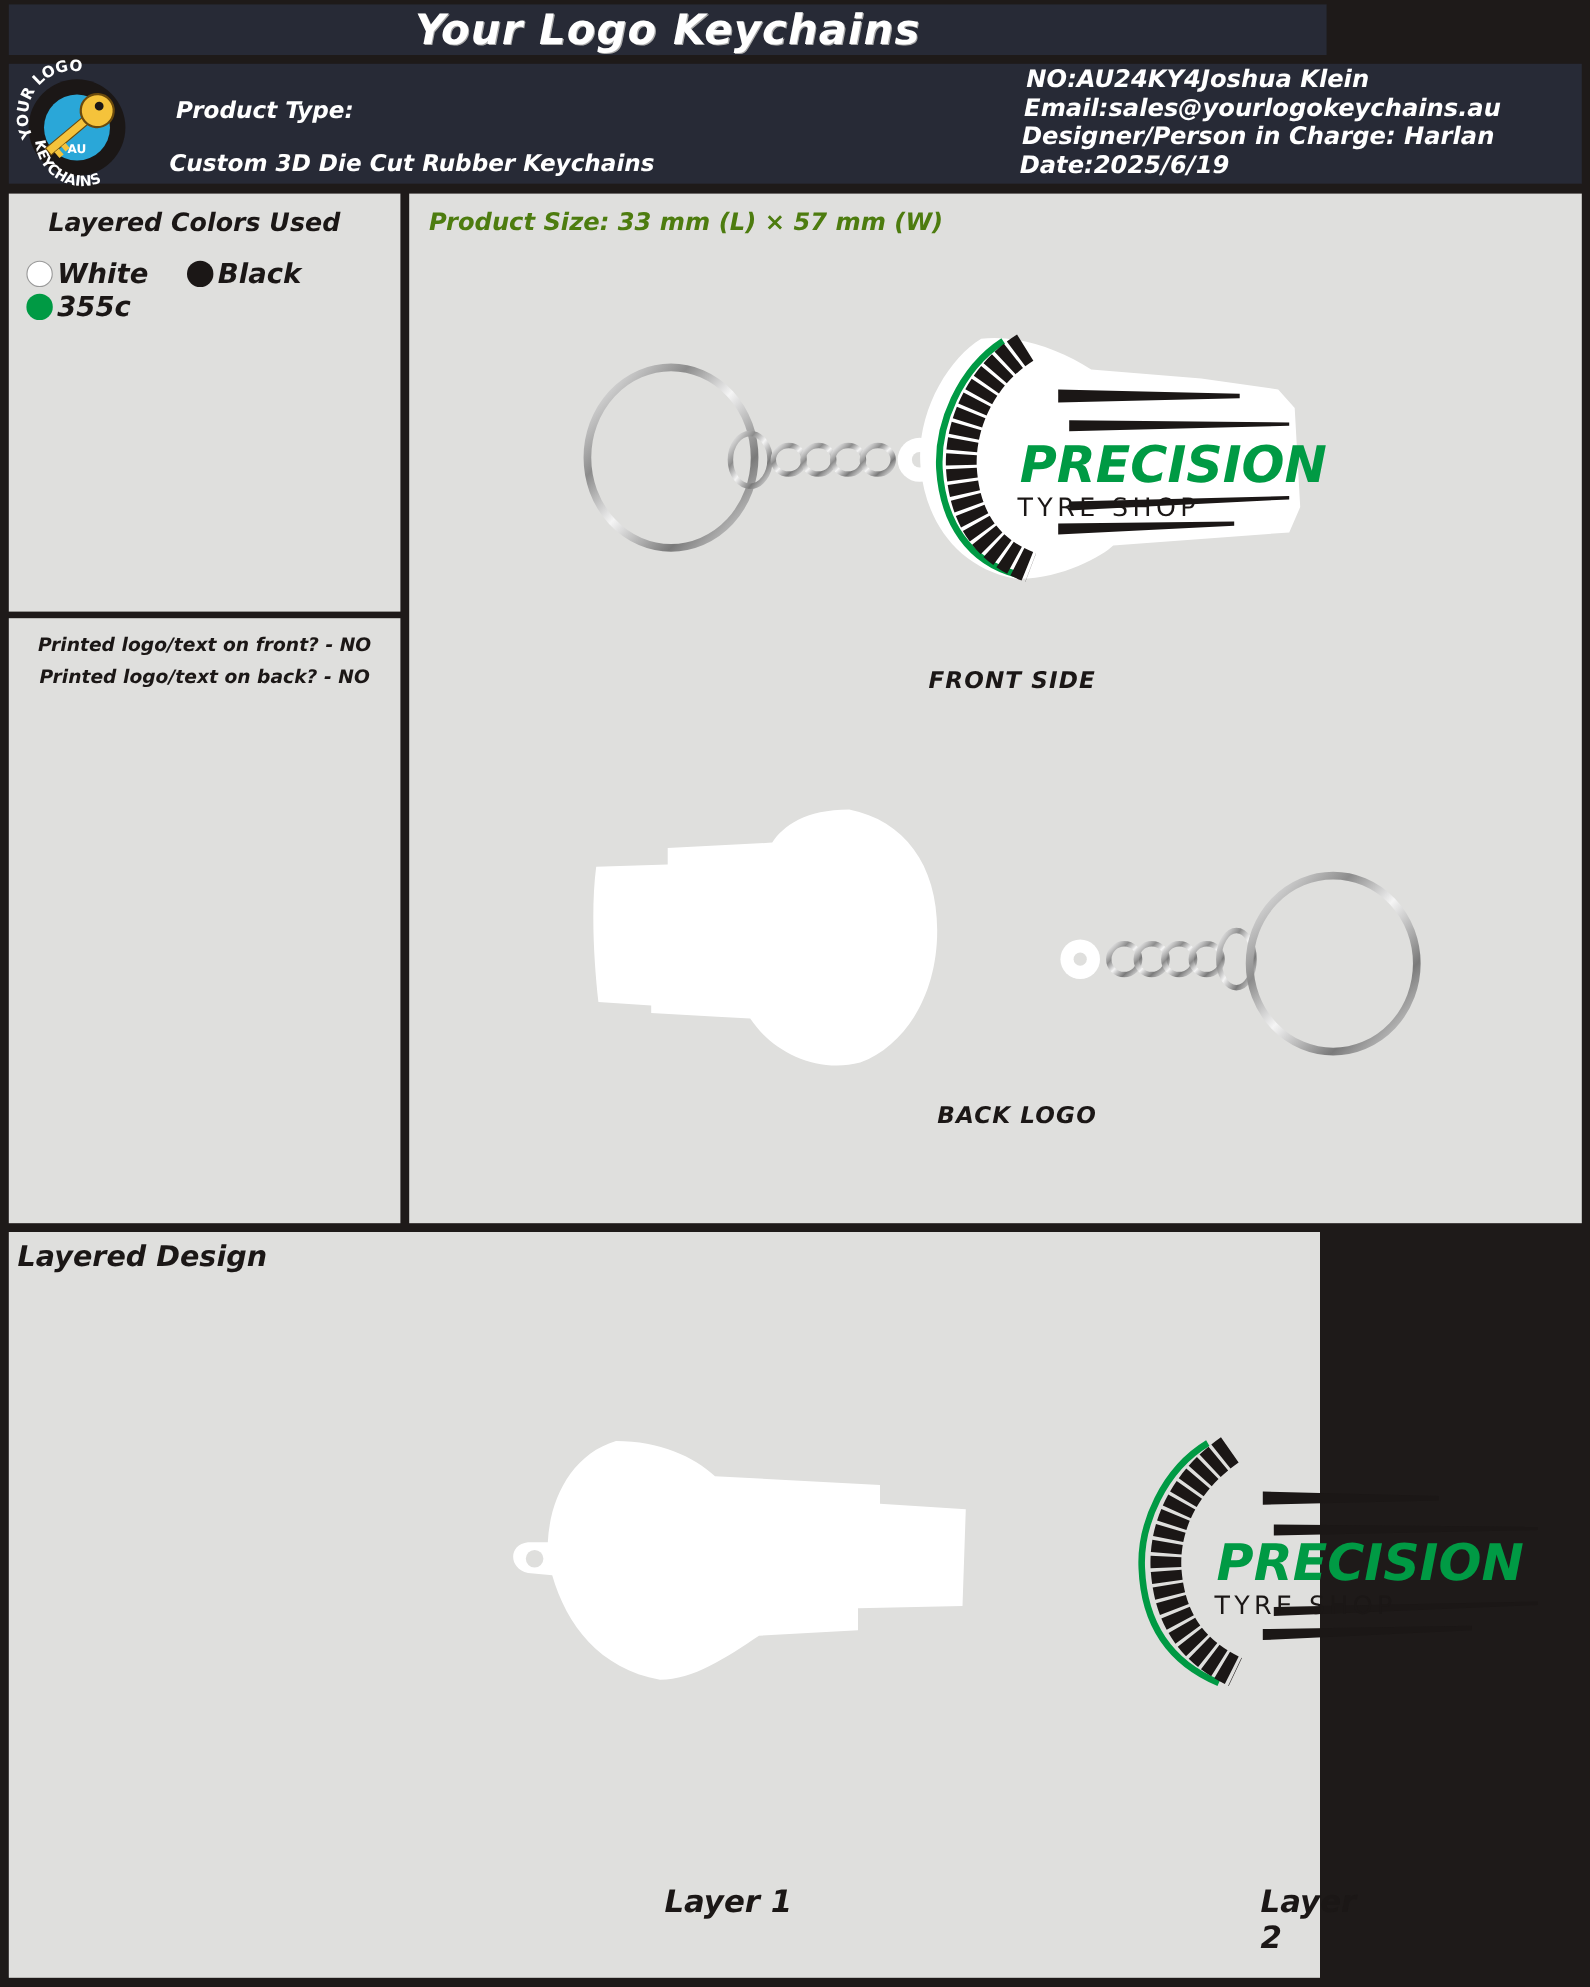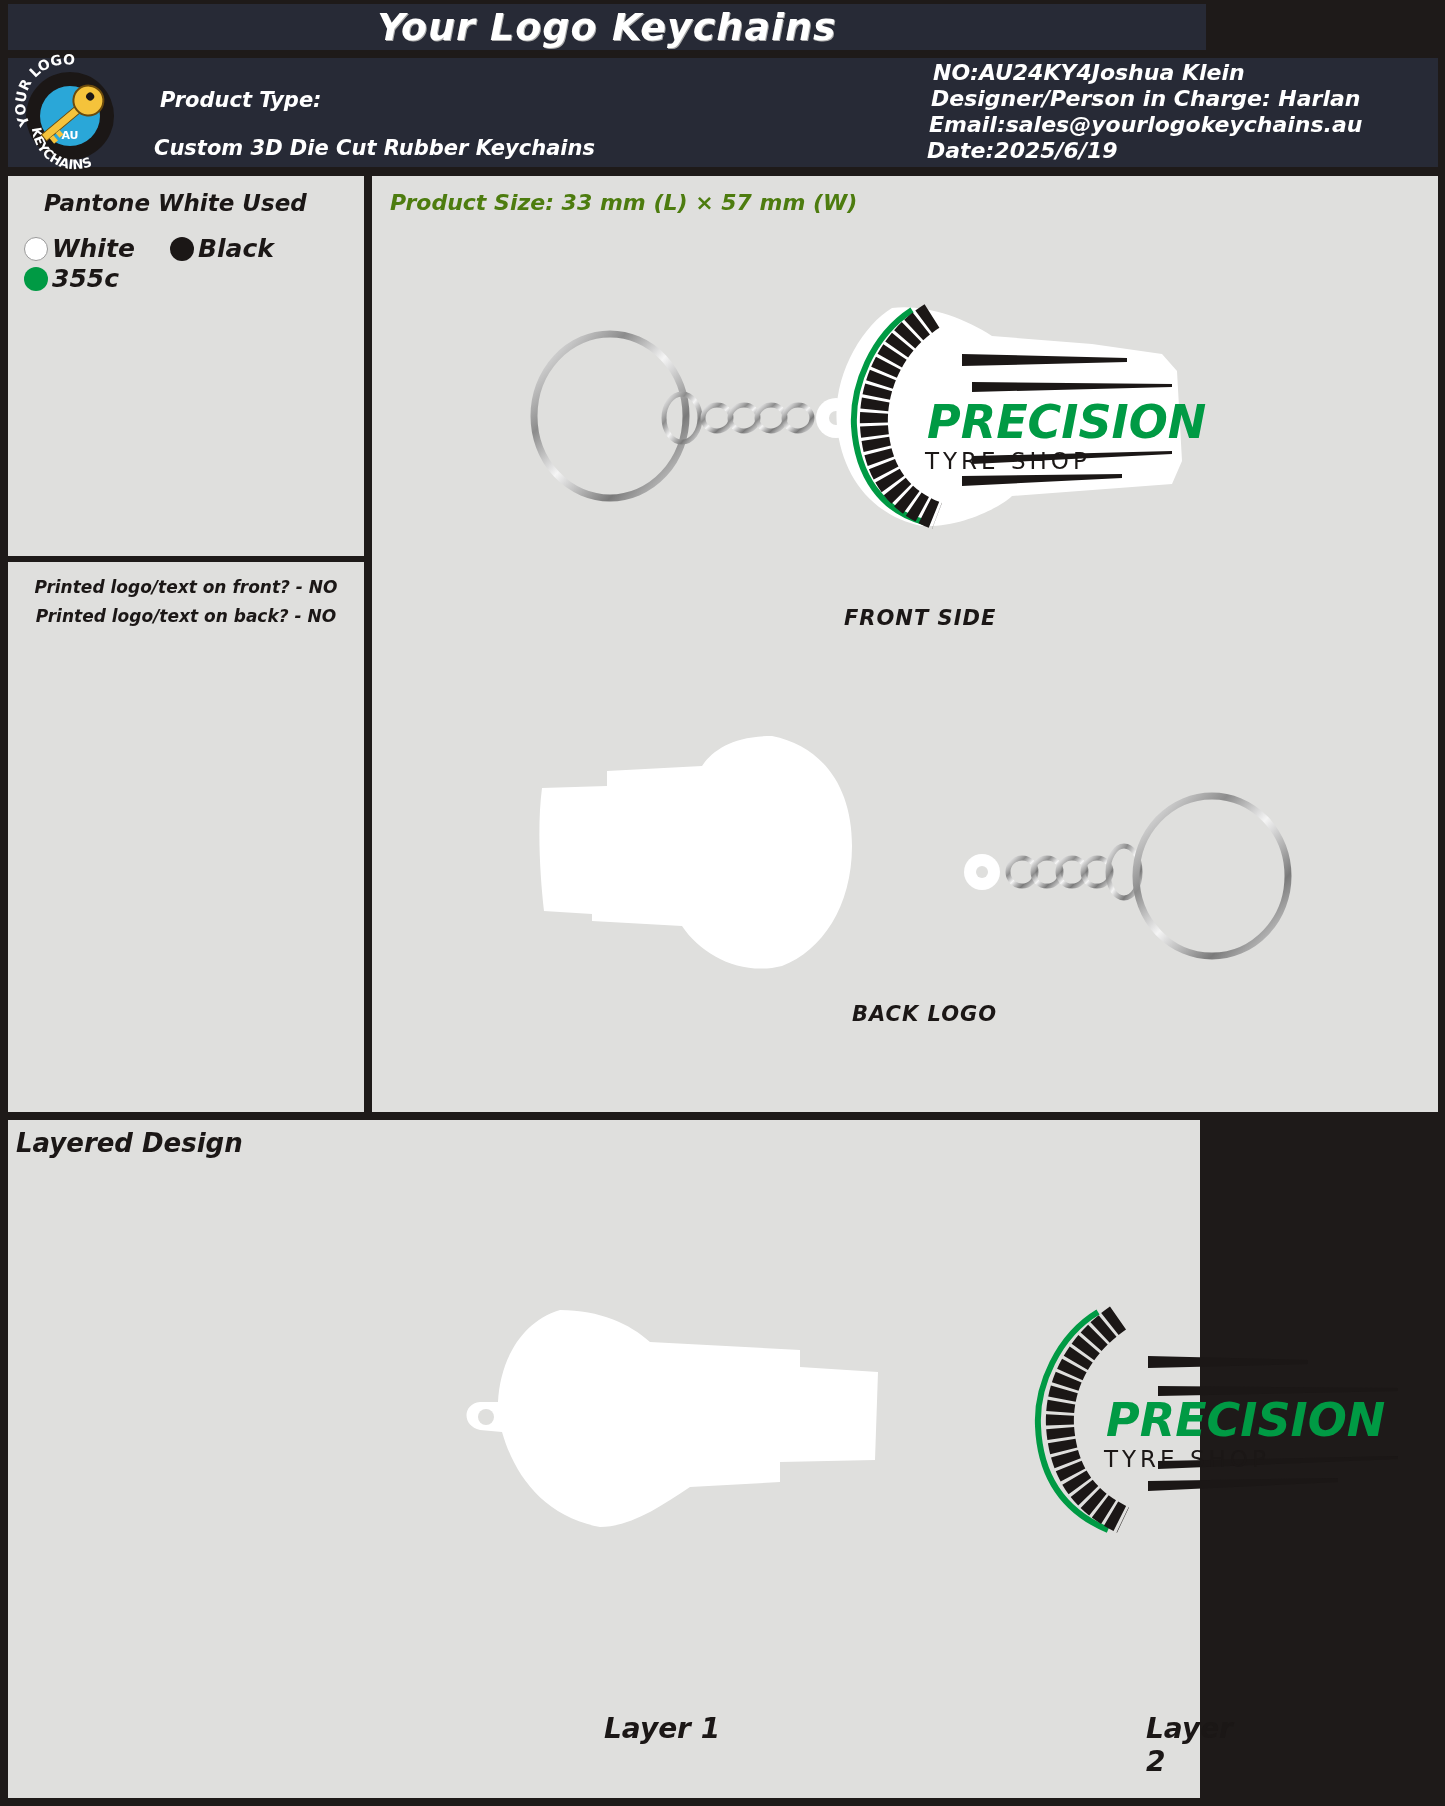--- a/index.html
+++ b/index.html
@@ -91,28 +91,28 @@
     <text x="56" y="77" text-anchor="middle" font-family="DejaVu Sans, sans-serif" font-weight="bold" font-size="11" fill="#fff">AU</text>
   </svg>
 
   <div class="ptype">
     <div>Product Type:</div>
     <div class="value">Custom 3D Die Cut Rubber Keychains</div>
   </div>
 
   <div class="meta">
     <div>NO:AU24KY4Joshua Klein</div>
+    <div>Email:sales@yourlogokeychains.au</div>
     <div>Designer/Person in Charge: Harlan</div>
-    <div>Email:sales@yourlogokeychains.au</div>
     <div>Date:2025/6/19</div>
   </div>
 </div>
 
 <div class="panel p-colors">
-  <div class="colors-title bold-it">Pantone White Used</div>
+  <div class="colors-title bold-it">Layered Colors Used</div>
   <div class="swatch-row bold-it" style="left:16px;top:58px;">
     <span class="dot white"></span>
     <span>White</span>
   </div>
   <div class="swatch-row bold-it" style="left:162px;top:58px;">
     <span class="dot black"></span>
     <span>Black</span>
   </div>
   <div class="swatch-row bold-it" style="left:16px;top:88px;">
     <span class="dot green"></span>

